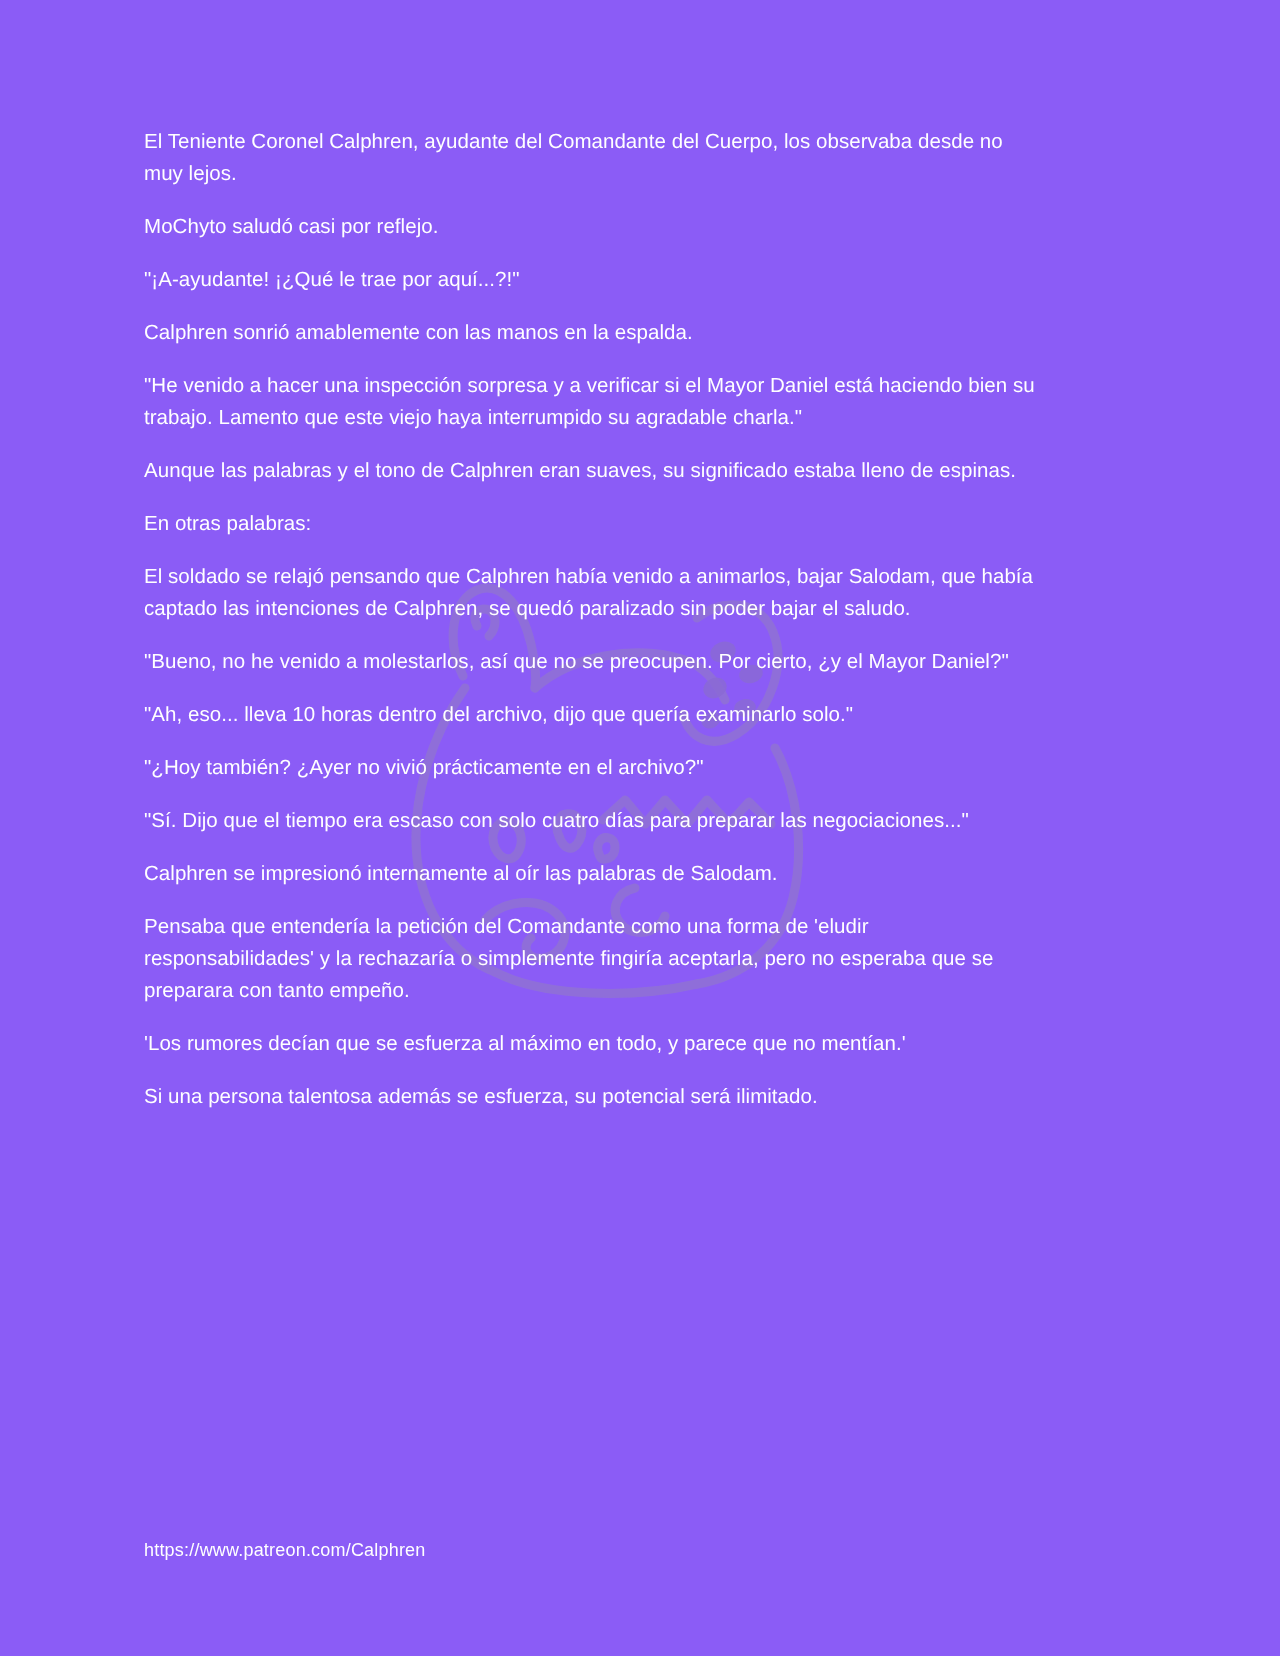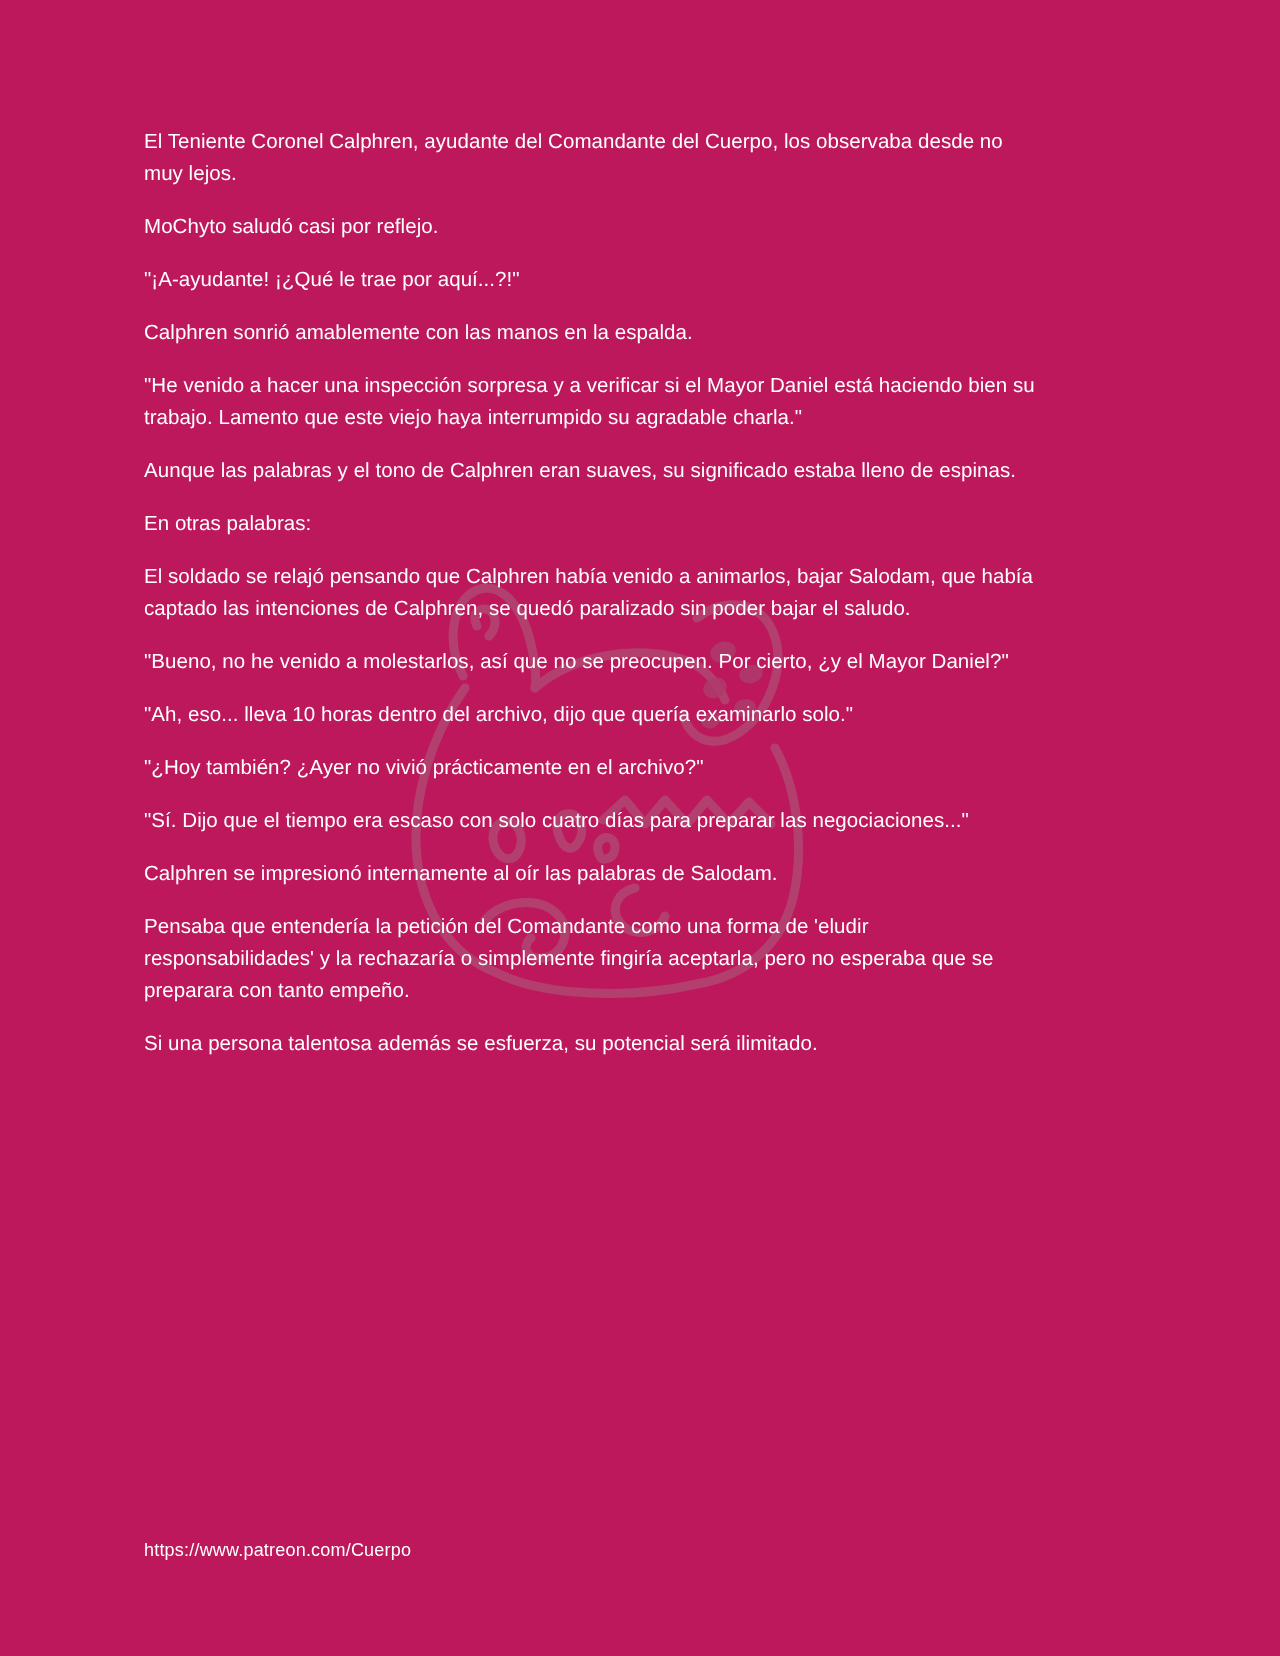--- a/index.html
+++ b/index.html
@@ -15,21 +15,21 @@
     background: #000000;
     position: relative;
   }
 
   .page {
     position: absolute;
     top: 0;
     left: 0;
     width: 1280px;
     height: 1656px;
-    background: #be185d;
+    background: #8b5cf6;
     overflow: hidden;
   }
 
   
   .watermark {
     position: absolute;
     left: 345px;
     top: 548px;
     width: 520px;
     height: 470px;
@@ -127,18 +127,19 @@
     <p class="para">"He venido a hacer una inspección sorpresa y a verificar si el Mayor Daniel está haciendo bien su trabajo. Lamento que este viejo haya interrumpido su agradable charla."</p>
     <p class="para">Aunque las palabras y el tono de Calphren eran suaves, su significado estaba lleno de espinas.</p>
     <p class="para">En otras palabras:</p>
     <p class="para">El soldado se relajó pensando que Calphren había venido a animarlos, bajar Salodam, que había captado las intenciones de Calphren, se quedó paralizado sin poder bajar el saludo.</p>
     <p class="para">"Bueno, no he venido a molestarlos, así que no se preocupen. Por cierto, ¿y el Mayor Daniel?"</p>
     <p class="para">"Ah, eso... lleva 10 horas dentro del archivo, dijo que quería examinarlo solo."</p>
     <p class="para">"¿Hoy también? ¿Ayer no vivió prácticamente en el archivo?"</p>
     <p class="para">"Sí. Dijo que el tiempo era escaso con solo cuatro días para preparar las negociaciones..."</p>
     <p class="para">Calphren se impresionó internamente al oír las palabras de Salodam.</p>
     <p class="para">Pensaba que entendería la petición del Comandante como una forma de 'eludir responsabilidades' y la rechazaría o simplemente fingiría aceptarla, pero no esperaba que se preparara con tanto empeño.</p>
+    <p class="para">'Los rumores decían que se esfuerza al máximo en todo, y parece que no mentían.'</p>
     <p class="para">Si una persona talentosa además se esfuerza, su potencial será ilimitado.</p>
   </div>
 
-  <a class="footer-link" href="#">https://www.patreon.com/Cuerpo</a>
+  <a class="footer-link" href="#">https://www.patreon.com/Calphren</a>
 
 </div>
 
 </body></html>

